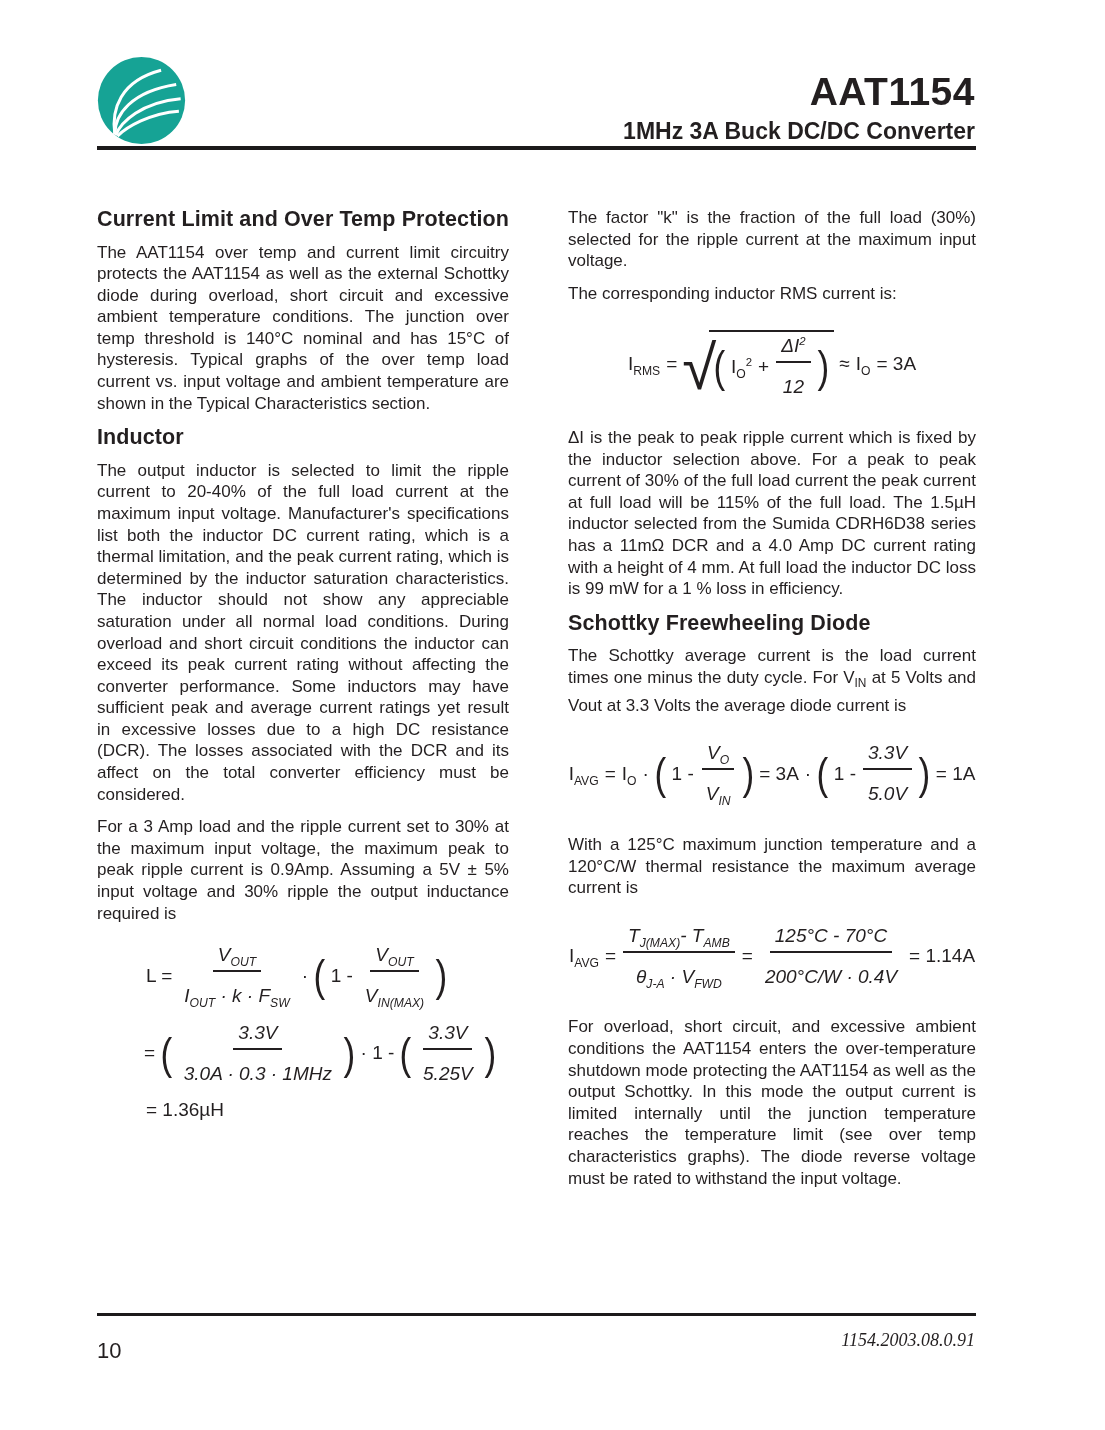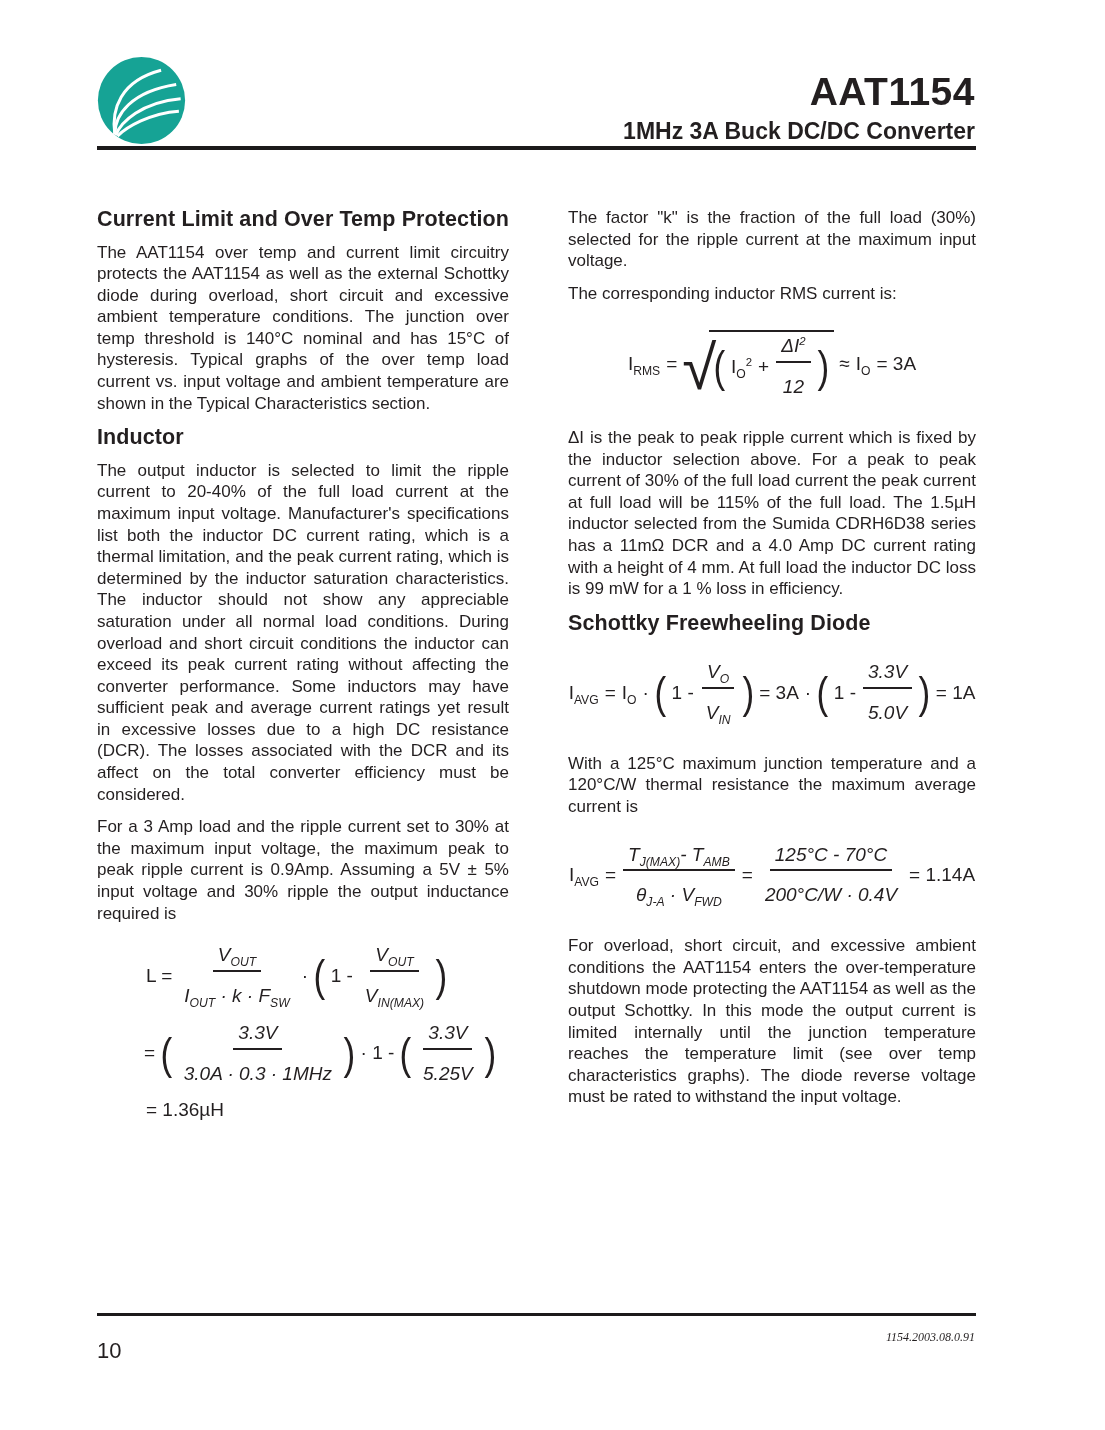--- a/index.html
+++ b/index.html
@@ -43,21 +43,21 @@
   .formula sup{font-size:60%;line-height:0;}
   .bp{display:inline-block;font-size:44px;line-height:40px;font-weight:300;margin:0 1px;transform:scaleX(0.8);}
   .sqrt{display:inline-flex;align-items:center;margin:0 2px;}
   .rad{font-size:62px;line-height:0.9;font-weight:300;margin-right:-7px;position:relative;top:3px;}
   .radicand{border-top:2.5px solid #231f20;display:inline-flex;align-items:center;padding:3px 3px 0 2px;}
   sub.inline{font-size:70%;}
 
   
   .page-num{position:absolute;left:97px;top:1326px;font-size:22px;margin-top:12px;}
   .doc-id{position:absolute;right:130px;top:1330px;font-family:"Liberation Serif",serif;
-          font-style:italic;font-size:12px;}
+          font-style:italic;font-size:18px;}
 </style>
 </head>
 <body>
 
 <div class="page">
 
   <div class="logo">
     <svg class="logo-mark" viewBox="0 0 100 100" aria-hidden="true">
       <circle cx="50" cy="50" r="49" fill="#16A395"></circle>
       <g fill="none" stroke="#ffffff" stroke-width="3.4">
@@ -145,20 +145,21 @@
           </span>
         </span>
         <span class="tok">≈</span>
         <span class="tok"><span>I</span><sub>O</sub></span>
         <span class="tok">= 3A</span>
       </div>
 
       <p class="body">ΔI is the peak to peak ripple current which is fixed by the inductor selection above. For a peak to peak current of 30% of the full load current the peak current at full load will be 115% of the full load. The 1.5µH inductor selected from the Sumida CDRH6D38 series has a 11mΩ DCR and a 4.0 Amp DC current rating with a height of 4 mm. At full load the inductor DC loss is 99 mW for a 1 % loss in efficiency.</p>
 
       <h2 class="sec mt">Schottky Freewheeling Diode</h2>
+      <p class="body"><span>The Schottky average current is the load current times one minus the duty cycle.  For V</span><sub class="inline">IN</sub><span> at 5 Volts and Vout at 3.3 Volts the average diode current is</span></p>
 
       <div class="formula f-center">
         <span class="tok"><span>I</span><sub>AVG</sub></span>
         <span class="tok">=</span>
         <span class="tok"><span>I</span><sub>O</sub></span>
         <span class="tok">·</span>
         <span class="bp">(</span>
         <span class="tok">1 -</span>
         <span class="frac">
           <span class="num"><span>V</span><sub>O</sub></span>

